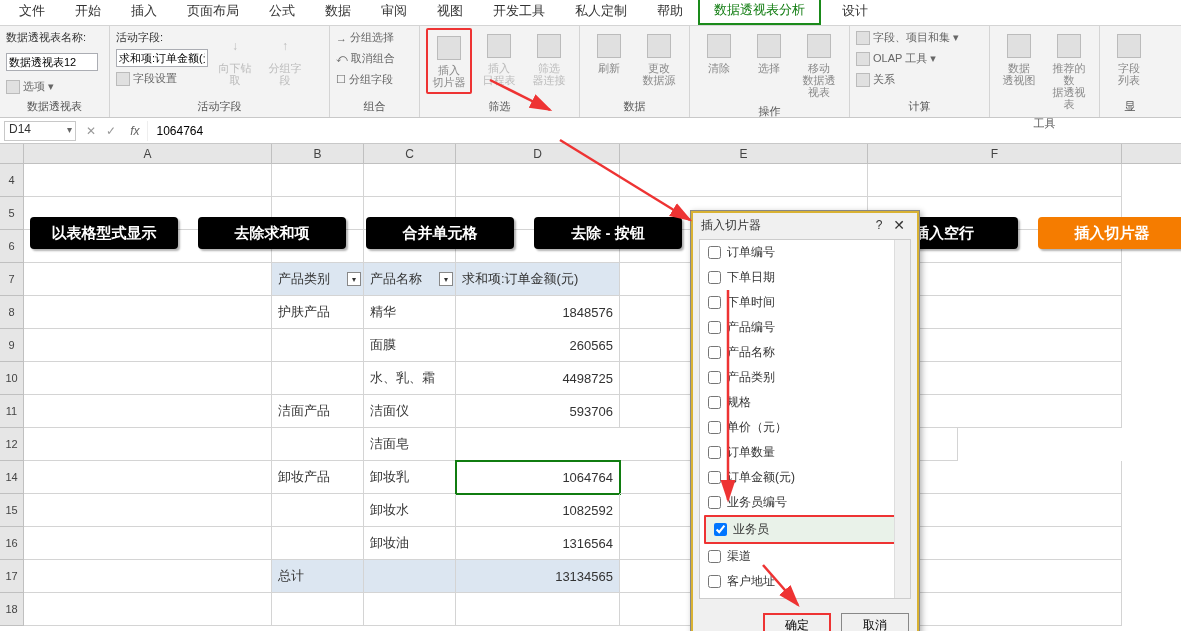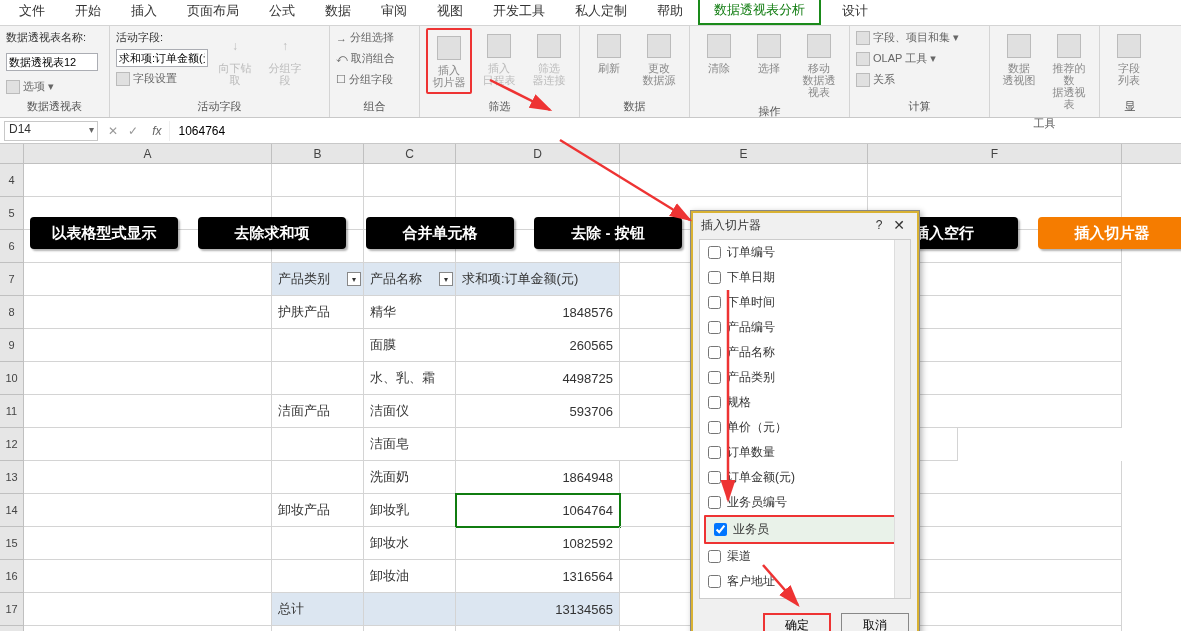--- a/index.html
+++ b/index.html
@@ -21,21 +21,21 @@
   .rb-field input { width: 92px; height: 18px; font-size: 11px; border: 1px solid #abadb3; background: #fff; padding: 0 2px; }
   .rb-btn-small { font-size: 11px; color: #666; padding: 2px 0; display: flex; align-items: center; gap: 3px; }
   .rb-btn-large { width: 46px; display: flex; flex-direction: column; align-items: center; justify-content: flex-start; padding: 4px 2px; color: #888; cursor: pointer; }
   .rb-btn-large .icon { width: 28px; height: 28px; display: flex; align-items: center; justify-content: center; }
   .rb-btn-large span.lbl { font-size: 11px; text-align: center; line-height: 1.1; margin-top: 2px; }
   .rb-btn-large.disabled { color: #bbb; }
   .rb-slicer { border: 2px solid #e33; border-radius: 2px; }
 
   
   .formula-bar { height: 26px; border-bottom: 1px solid #c8c8c8; display: flex; align-items: center; background: #fff; }
-  .namebox { width: 94px; border: 1px solid #c8c8c8; height: 20px; margin: 0 4px; padding: 0 4px; font-size: 12px; position: relative; }
+  .namebox { width: 72px; border: 1px solid #c8c8c8; height: 20px; margin: 0 4px; padding: 0 4px; font-size: 12px; position: relative; }
   .namebox::after { content: "▾"; position: absolute; right: 3px; top: 2px; font-size: 10px; color: #666; }
   .fb-btns { display: flex; gap: 10px; padding: 0 6px; color: #999; }
   .fb-fx { color: #666; padding: 0 8px; font-style: italic; }
   .fb-input { flex: 1; border: none; border-left: 1px solid #eee; height: 20px; padding: 0 8px; font-size: 12px; outline: none; }
 
   
   .grid-area { position: absolute; top: 144px; left: 0; right: 0; bottom: 0; overflow: hidden; }
   .col-headers { display: flex; background: #e6e6e6; height: 20px; border-bottom: 1px solid #c0c0c0; }
   .corner { width: 24px; border-right: 1px solid #c0c0c0; }
   .col-h { border-right: 1px solid #c0c0c0; text-align: center; line-height: 20px; font-size: 12px; color: #444; }
@@ -359,29 +359,20 @@
       </div>
       <div class="row">
         <div class="row-h">12</div>
         <div class="cell cA"></div>
         <div class="cell cB"></div>
         <div class="cell cC">洁面皂</div>
         <div class="cell cE"></div>
         <div class="cell cF"></div>
       </div>
       <div class="row">
-        <div class="row-h">13</div>
-        <div class="cell cA"></div>
-        <div class="cell cB"></div>
-        <div class="cell cC">洗面奶</div>
-        <div class="cell cD num">1864948</div>
-        <div class="cell cE"></div>
-        <div class="cell cF"></div>
-      </div>
-      <div class="row">
         <div class="row-h">14</div>
         <div class="cell cA"></div>
         <div class="cell cB">卸妆产品</div>
         <div class="cell cC">卸妆乳</div>
         <div class="cell cD num active">1064764</div>
         <div class="cell cE"></div>
         <div class="cell cF"></div>
       </div>
       <div class="row">
         <div class="row-h">15</div>

